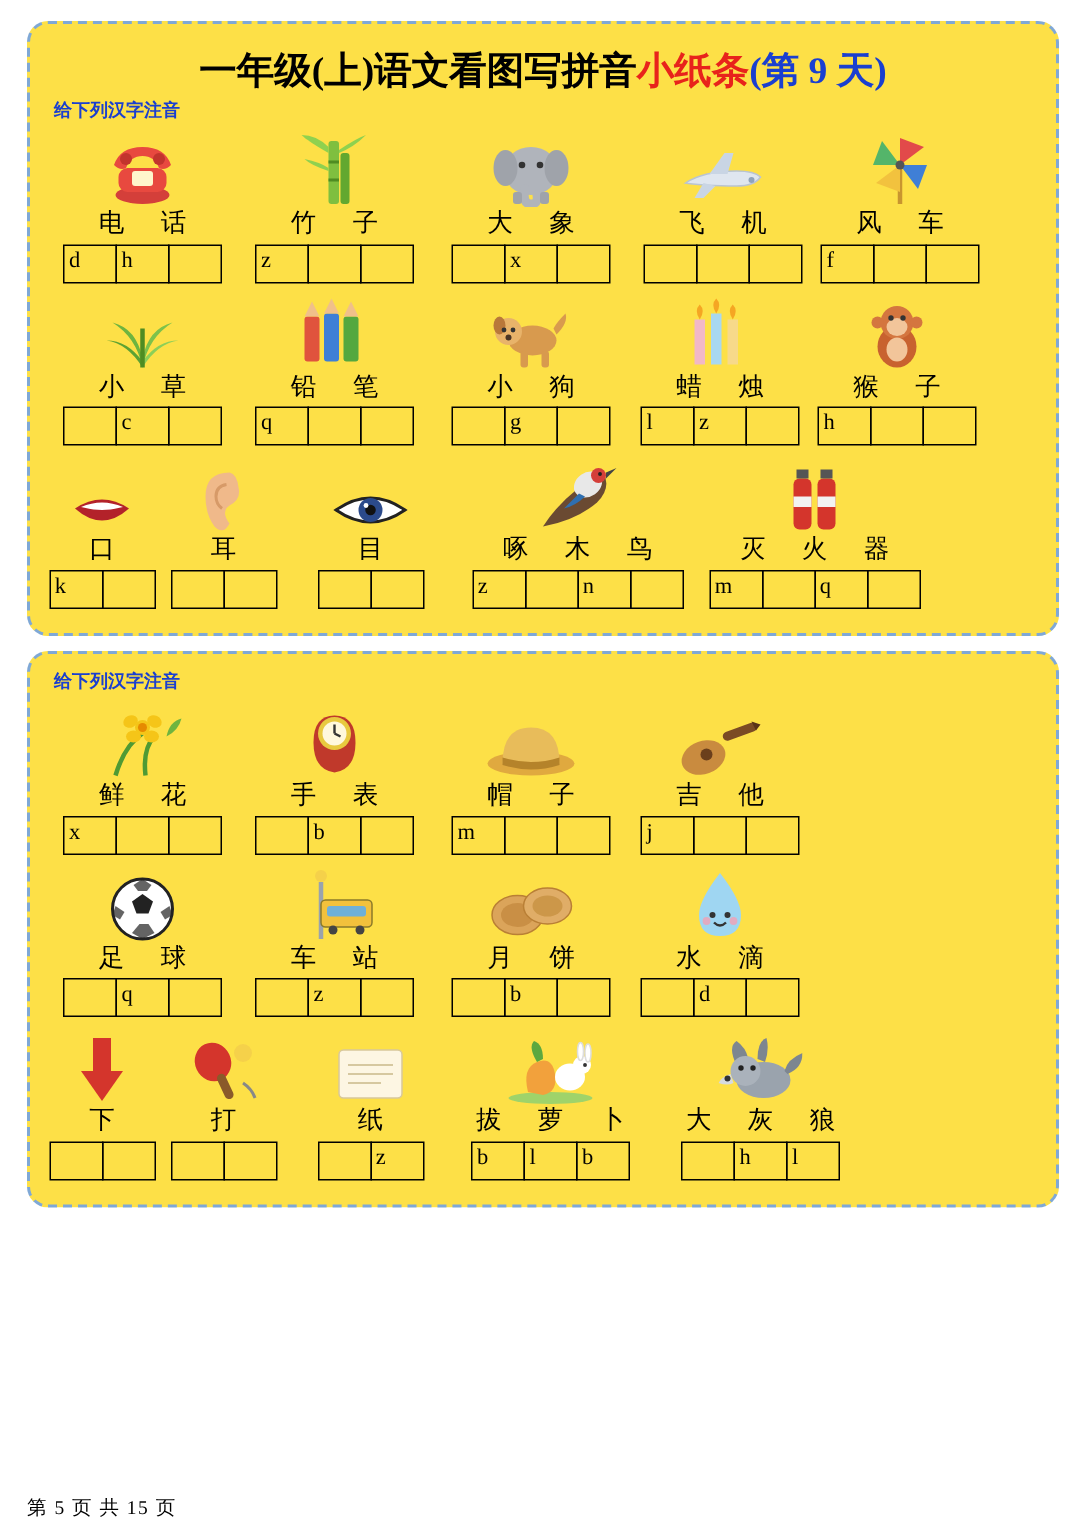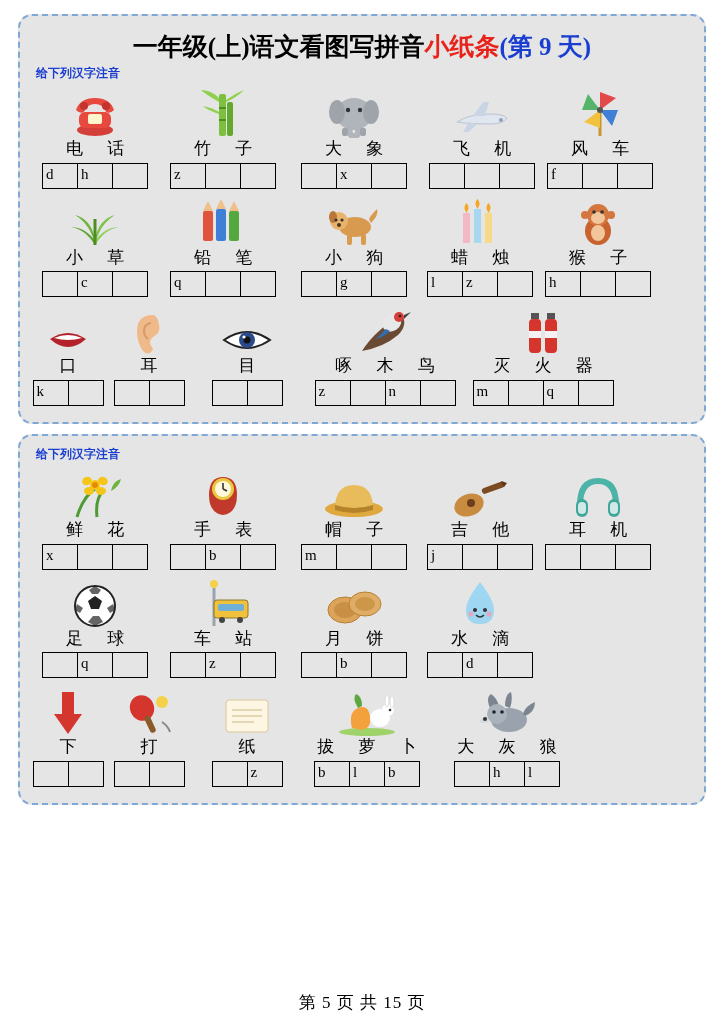--- a/index.html
+++ b/index.html
@@ -22,21 +22,21 @@
     padding: 14px 18px 0 18px;
     display: flex;
     flex-direction: column;
   }
   .sheet {
     border: 2px dashed #7fa8d6;
     border-radius: 14px;
     padding: 8px 10px 10px 10px;
     box-sizing: border-box;
     margin-bottom: 10px;
-    background: #e5e5e5;
+    background: #fde047;
   }
   .sheet-title {
     text-align: center;
     font-family: "Liberation Serif", serif;
     font-weight: bold;
     font-size: 25px;
     letter-spacing: 0px;
     margin: 6px 0 2px 0;
     white-space: nowrap;
   }
@@ -96,23 +96,23 @@
     justify-content: flex-start;
   }
   .bx:first-child { margin-left: 0; }
   .bx span {
     font-family: "Liberation Serif", serif;
     font-size: 15px;
     line-height: 1;
     padding: 3px 0 0 3px;
   }
   .footer {
-    text-align: center;
+    text-align: left;
     font-family: "Liberation Serif", serif;
-    font-size: 17px;
+    font-size: 13px;
     margin-top: auto;
     padding-bottom: 10px;
     letter-spacing: 1px;
   }
 </style>
 </head>
 <body>
 
 <div class="page">
 
@@ -594,43 +594,20 @@
             </div>
           <div class="bx" style="width:36px">
               <span></span>
             </div>
           <div class="bx" style="width:36px">
               <span></span>
             </div>
         </div>
       </div>
 
-      <div class="cell" style="width:120px">
-        <div class="pic">
-          <svg width="48" height="44" viewBox="0 0 48 44">
-            <path d="M6 30 q0 -24 18 -24 q18 0 18 24" fill="none" stroke="#4bb3a7" stroke-width="6"></path>
-            <rect x="2" y="24" width="12" height="18" rx="6" fill="#3fa79c"></rect>
-            <rect x="34" y="24" width="12" height="18" rx="6" fill="#3fa79c"></rect>
-            <rect x="4" y="27" width="8" height="12" rx="4" fill="#cfe9e6"></rect>
-            <rect x="36" y="27" width="8" height="12" rx="4" fill="#cfe9e6"></rect>
-          </svg>
-        </div>
-        <div class="hanzi">耳  机</div>
-        <div class="boxes">
-          <div class="bx" style="width:36px">
-              <span></span>
-            </div>
-          <div class="bx" style="width:36px">
-              <span></span>
-            </div>
-          <div class="bx" style="width:36px">
-              <span></span>
-            </div>
-        </div>
-      </div>
     </div>
 
     <div class="row">
       <div class="cell" style="width:130px">
         <div class="pic">
           <svg width="46" height="46" viewBox="0 0 46 46">
             <circle cx="23" cy="24" r="20" fill="#fff" stroke="#222" stroke-width="2"></circle>
             <polygon points="23,14 30,19 27,27 19,27 16,19" fill="#222"></polygon>
             <polygon points="23,4 29,8 26,12 20,12 17,8" fill="#222" opacity="0.7"></polygon>
             <polygon points="41,22 43,28 38,31 35,26" fill="#222" opacity="0.7"></polygon>

